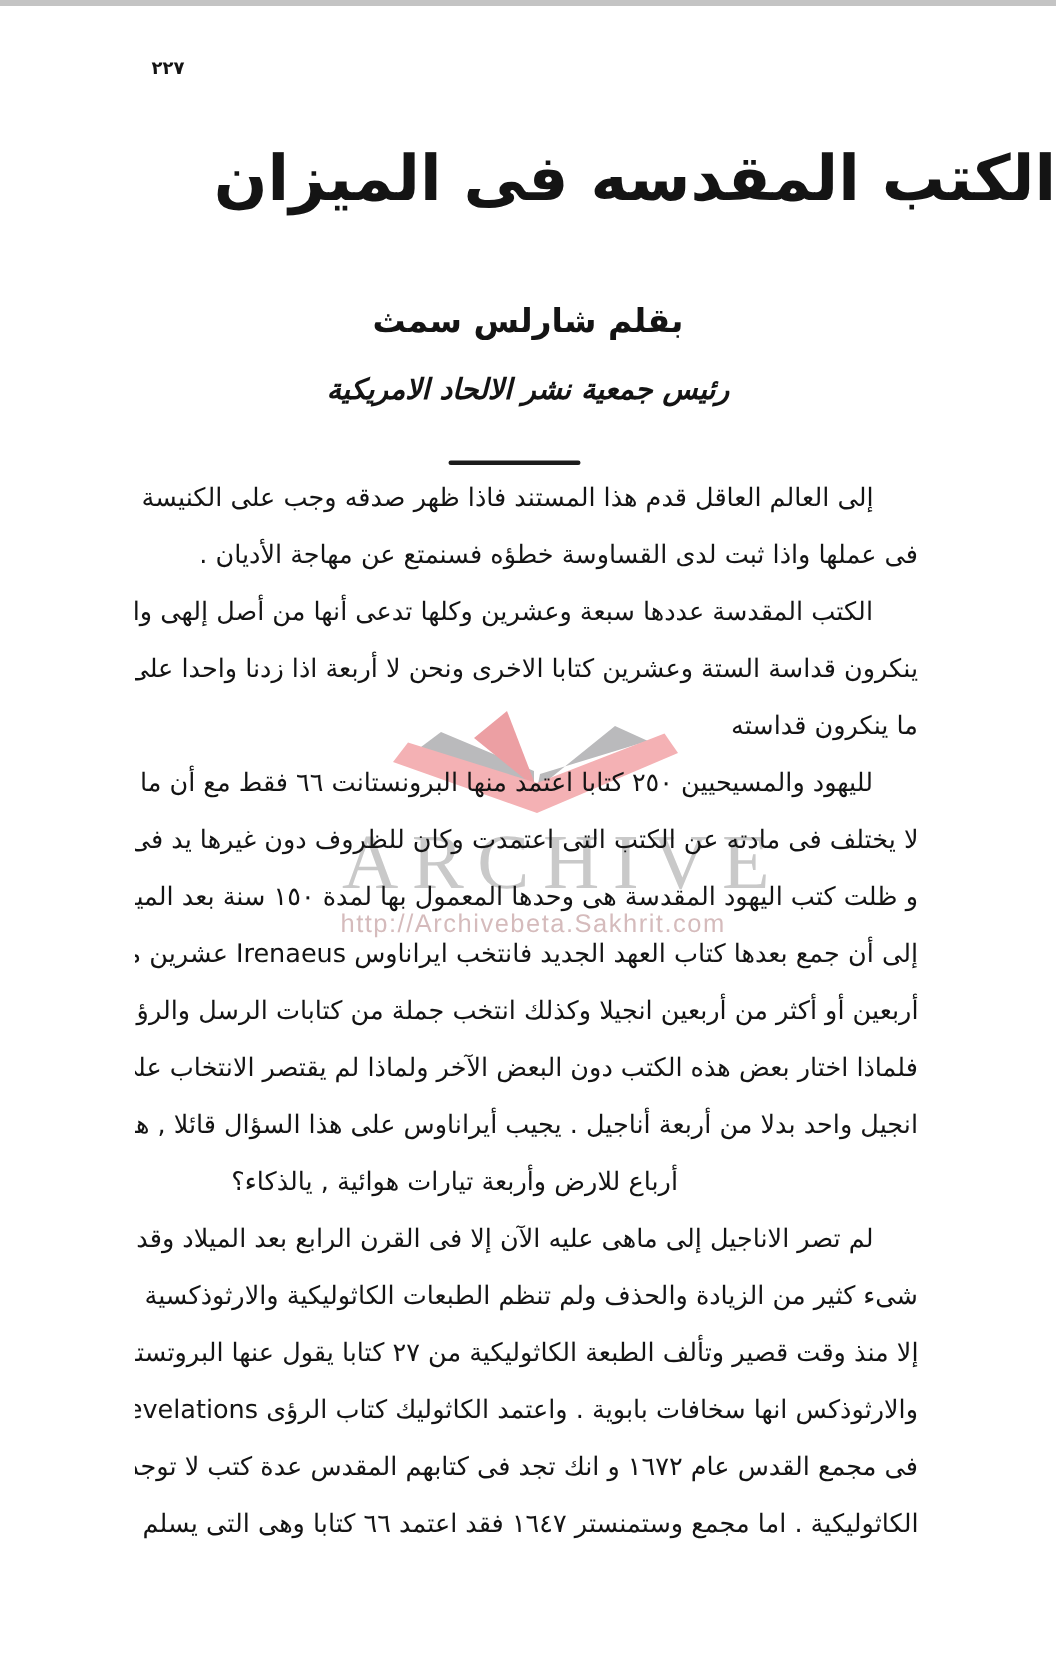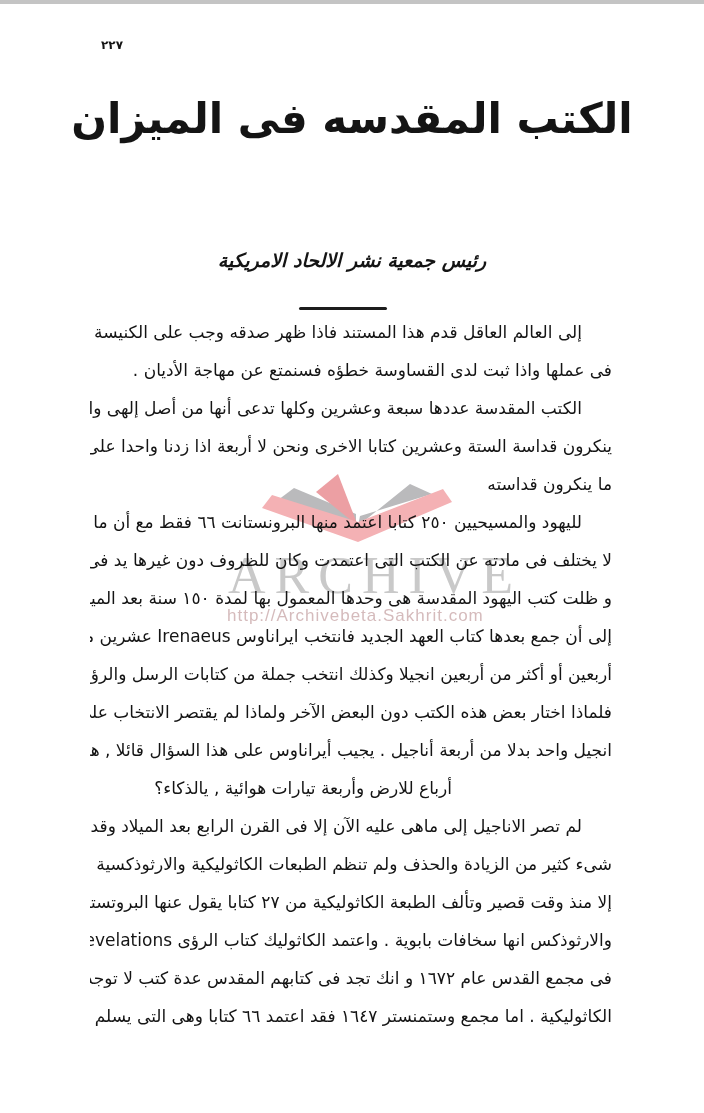--- a/index.html
+++ b/index.html
@@ -18,21 +18,21 @@
     background:#c4c4c4;
   }
 
   .page-number {
     position:absolute; top:38px; left:101px;
     font-size:12px; font-weight:bold; letter-spacing:1px;
   }
 
   .title {
     position:absolute; top:94px; left:0; width:100%;
-    margin:0; text-align:center; direction:rtl;
+    margin:0; text-align:right; direction:rtl;
     font-size:42px; font-weight:bold;
   }
 
   .byline {
     position:absolute; top:202px; left:0; width:100%;
     text-align:center; direction:rtl;
     font-size:22px; font-weight:bold;
   }
   .byline-role {
     position:absolute; top:249px; left:0; width:100%;
@@ -82,20 +82,21 @@
 <body>
 
 <div class="page">
 
   <div class="scan-edge-top"></div>
 
   <div class="page-number">٢٢٧</div>
 
   <h1 class="title">الكتب المقدسه فى الميزان</h1>
 
+  <div class="byline">بقلم شارلس سمث</div>
   <div class="byline-role">رئيس جمعية نشر الالحاد الامريكية</div>
 
   <div class="divider-rule"></div>
 
   <div class="watermark">
     <svg class="book-logo" width="196" height="72" viewBox="0 0 196 72" xmlns="http://www.w3.org/2000/svg">
 
       <polygon points="96,52 18,26 34,14 96,40" fill="#bababc"></polygon>
       <polygon points="98,52 150,10 172,20 100,42" fill="#bababc"></polygon>
 

